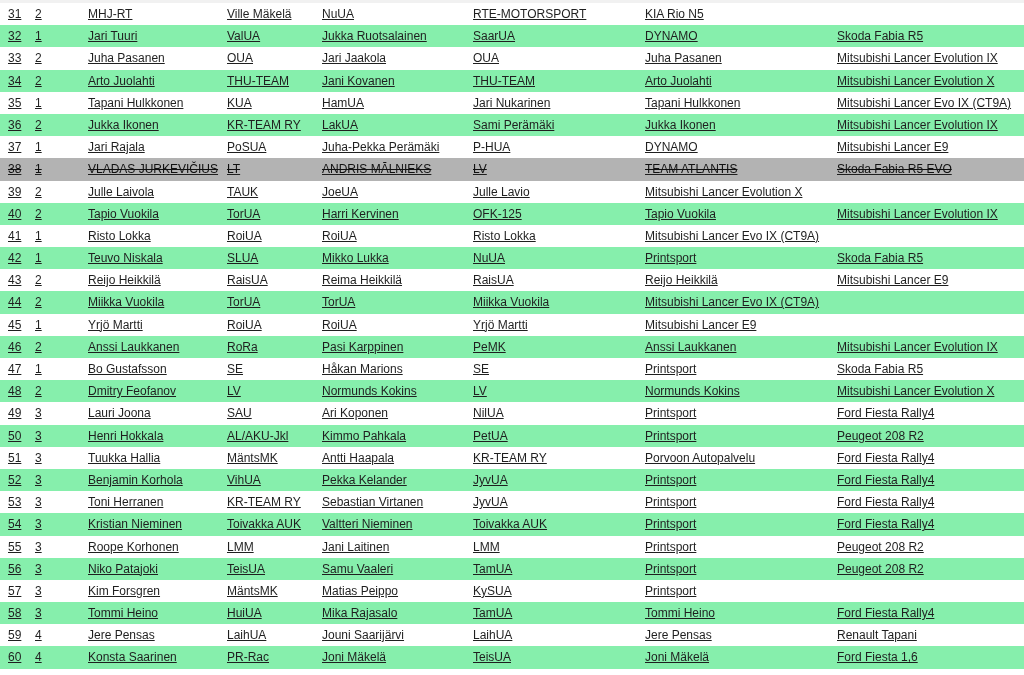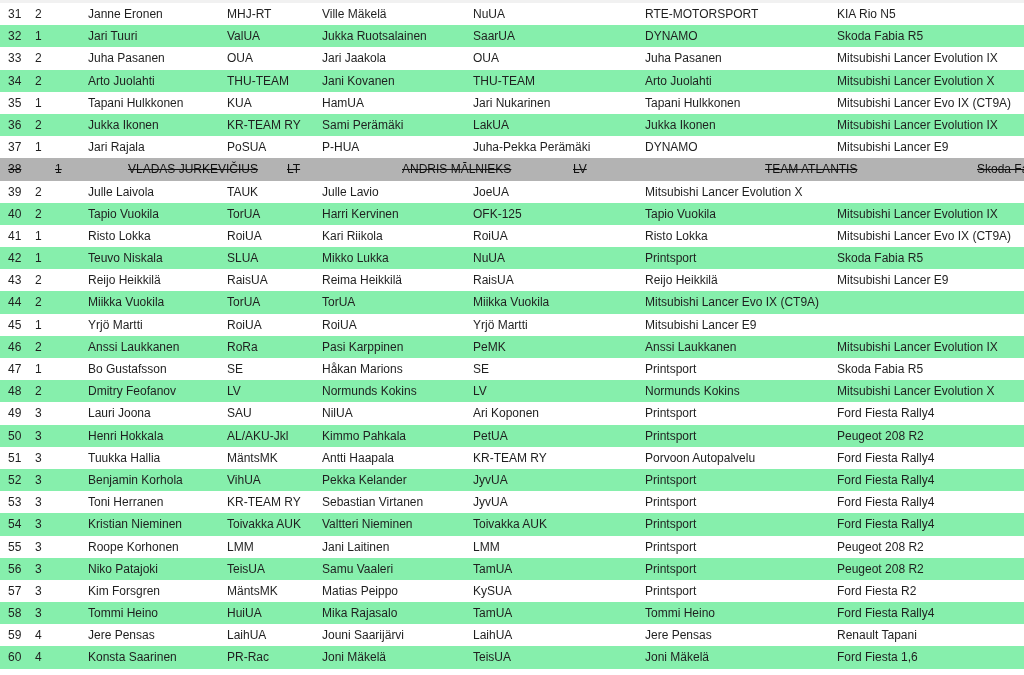--- a/index.html
+++ b/index.html
@@ -10,20 +10,21 @@
     height: 675px;
     overflow: hidden;
     font-family: "Liberation Sans", "DejaVu Sans", sans-serif;
     font-size: 12px;
     color: #1f1f1f;
   }
   .page {
     width: 1024px;
     height: 675px;
     position: relative;
+    text-decoration: underline;
   }
   .partial-row-top {
     height: 3px;
     background: #f1f1f1;
     width: 100%;
   }
   .table {
     width: 100%;
   }
   .row {
@@ -32,42 +33,40 @@
     height: 22.2px;
     line-height: 22.2px;
     padding-left: 8px;
     box-sizing: border-box;
     background: #ffffff;
     white-space: nowrap;
   }
   .row.stripe { background: #86efac; }
   .row.highlighted {
     background: #b3b3b3;
-    gap: 20px;
   }
   .row.highlighted .cell {
     text-decoration: line-through;
     color: #111111;
   }
   .cell {
     overflow: hidden;
     text-overflow: clip;
     padding-right: 6px;
   }
 </style>
 </head>
 <body>
 
 <div class="page">
   <div class="partial-row-top"></div>
   <div class="table" id="entry-table">
       <div class="row">
     <div class="cell">31</div>
     <div class="cell">2</div>
-    <div class="cell">Janne Eronen</div>
     <div class="cell">MHJ-RT</div>
     <div class="cell">Ville Mäkelä</div>
     <div class="cell">NuUA</div>
     <div class="cell">RTE-MOTORSPORT</div>
     <div class="cell">KIA Rio N5</div>
   </div>
       <div class="row stripe">
     <div class="cell">32</div>
     <div class="cell">1</div>
     <div class="cell">Jari Tuuri</div>
@@ -105,70 +104,69 @@
     <div class="cell">HamUA</div>
     <div class="cell">Jari Nukarinen</div>
     <div class="cell">Tapani Hulkkonen</div>
     <div class="cell">Mitsubishi Lancer Evo IX (CT9A)</div>
   </div>
       <div class="row stripe">
     <div class="cell">36</div>
     <div class="cell">2</div>
     <div class="cell">Jukka Ikonen</div>
     <div class="cell">KR-TEAM RY</div>
+    <div class="cell">LakUA</div>
     <div class="cell">Sami Perämäki</div>
-    <div class="cell">LakUA</div>
     <div class="cell">Jukka Ikonen</div>
     <div class="cell">Mitsubishi Lancer Evolution IX</div>
   </div>
       <div class="row">
     <div class="cell">37</div>
     <div class="cell">1</div>
     <div class="cell">Jari Rajala</div>
     <div class="cell">PoSUA</div>
+    <div class="cell">Juha-Pekka Perämäki</div>
     <div class="cell">P-HUA</div>
-    <div class="cell">Juha-Pekka Perämäki</div>
     <div class="cell">DYNAMO</div>
     <div class="cell">Mitsubishi Lancer E9</div>
   </div>
       <div class="row highlighted">
     <div class="cell">38</div>
     <div class="cell">1</div>
     <div class="cell">VLADAS JURKEVIČIUS</div>
     <div class="cell">LT</div>
     <div class="cell">ANDRIS MĀLNIEKS</div>
     <div class="cell">LV</div>
     <div class="cell">TEAM ATLANTIS</div>
     <div class="cell">Skoda Fabia R5 EVO</div>
   </div>
       <div class="row">
     <div class="cell">39</div>
     <div class="cell">2</div>
     <div class="cell">Julle Laivola</div>
     <div class="cell">TAUK</div>
+    <div class="cell">JoeUA</div>
     <div class="cell">Julle Lavio</div>
-    <div class="cell">JoeUA</div>
     <div class="cell">Mitsubishi Lancer Evolution X</div>
   </div>
       <div class="row stripe">
     <div class="cell">40</div>
     <div class="cell">2</div>
     <div class="cell">Tapio Vuokila</div>
     <div class="cell">TorUA</div>
     <div class="cell">Harri Kervinen</div>
     <div class="cell">OFK-125</div>
     <div class="cell">Tapio Vuokila</div>
     <div class="cell">Mitsubishi Lancer Evolution IX</div>
   </div>
       <div class="row">
     <div class="cell">41</div>
     <div class="cell">1</div>
     <div class="cell">Risto Lokka</div>
     <div class="cell">RoiUA</div>
-    <div class="cell">Kari Riikola</div>
     <div class="cell">RoiUA</div>
     <div class="cell">Risto Lokka</div>
     <div class="cell">Mitsubishi Lancer Evo IX (CT9A)</div>
   </div>
       <div class="row stripe">
     <div class="cell">42</div>
     <div class="cell">1</div>
     <div class="cell">Teuvo Niskala</div>
     <div class="cell">SLUA</div>
     <div class="cell">Mikko Lukka</div>
@@ -232,22 +230,22 @@
     <div class="cell">Normunds Kokins</div>
     <div class="cell">LV</div>
     <div class="cell">Normunds Kokins</div>
     <div class="cell">Mitsubishi Lancer Evolution X</div>
   </div>
       <div class="row">
     <div class="cell">49</div>
     <div class="cell">3</div>
     <div class="cell">Lauri Joona</div>
     <div class="cell">SAU</div>
+    <div class="cell">Ari Koponen</div>
     <div class="cell">NilUA</div>
-    <div class="cell">Ari Koponen</div>
     <div class="cell">Printsport</div>
     <div class="cell">Ford Fiesta Rally4</div>
   </div>
       <div class="row stripe">
     <div class="cell">50</div>
     <div class="cell">3</div>
     <div class="cell">Henri Hokkala</div>
     <div class="cell">AL/AKU-Jkl</div>
     <div class="cell">Kimmo Pahkala</div>
     <div class="cell">PetUA</div>
@@ -315,21 +313,20 @@
     <div class="cell">Peugeot 208 R2</div>
   </div>
       <div class="row">
     <div class="cell">57</div>
     <div class="cell">3</div>
     <div class="cell">Kim Forsgren</div>
     <div class="cell">MäntsMK</div>
     <div class="cell">Matias Peippo</div>
     <div class="cell">KySUA</div>
     <div class="cell">Printsport</div>
-    <div class="cell">Ford Fiesta R2</div>
   </div>
       <div class="row stripe">
     <div class="cell">58</div>
     <div class="cell">3</div>
     <div class="cell">Tommi Heino</div>
     <div class="cell">HuiUA</div>
     <div class="cell">Mika Rajasalo</div>
     <div class="cell">TamUA</div>
     <div class="cell">Tommi Heino</div>
     <div class="cell">Ford Fiesta Rally4</div>

